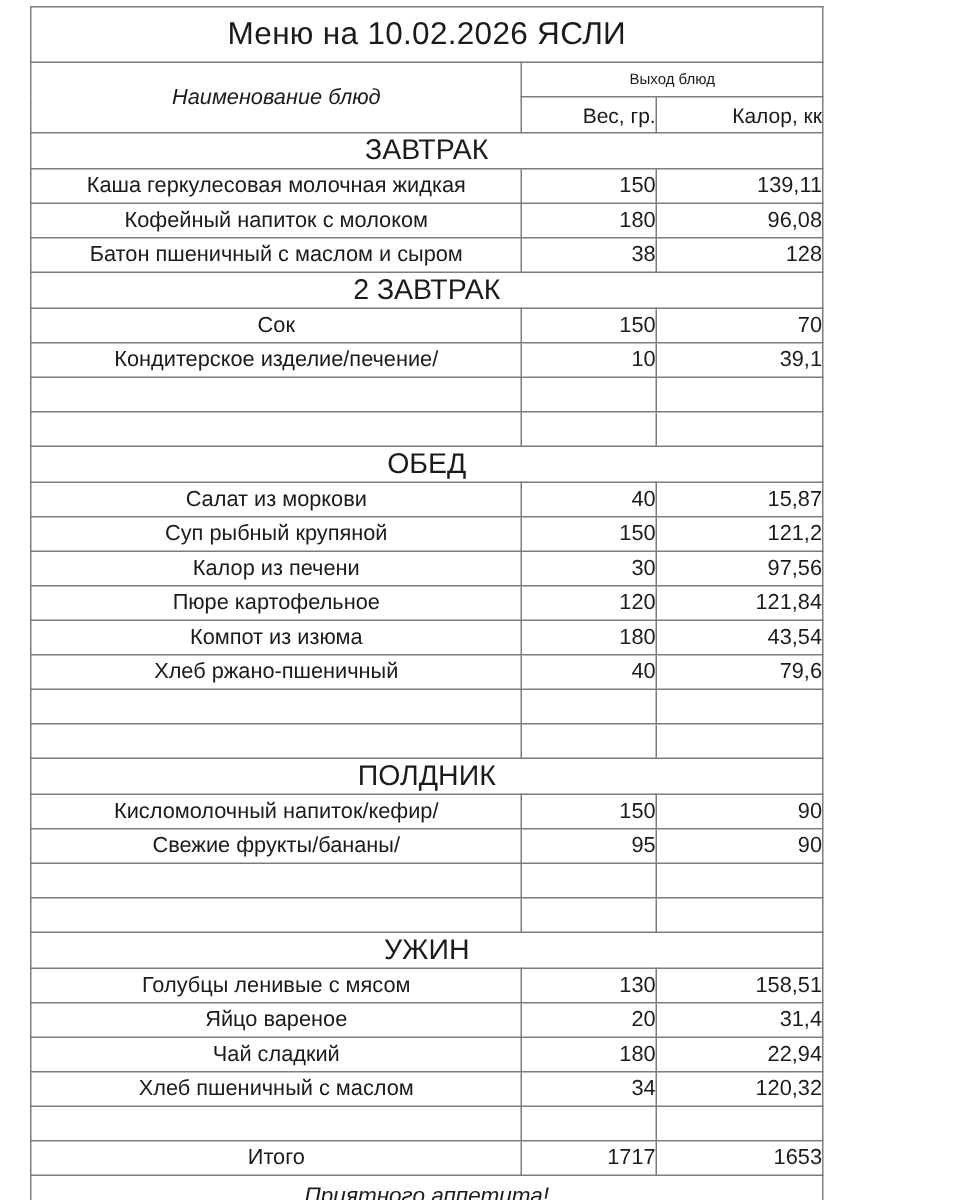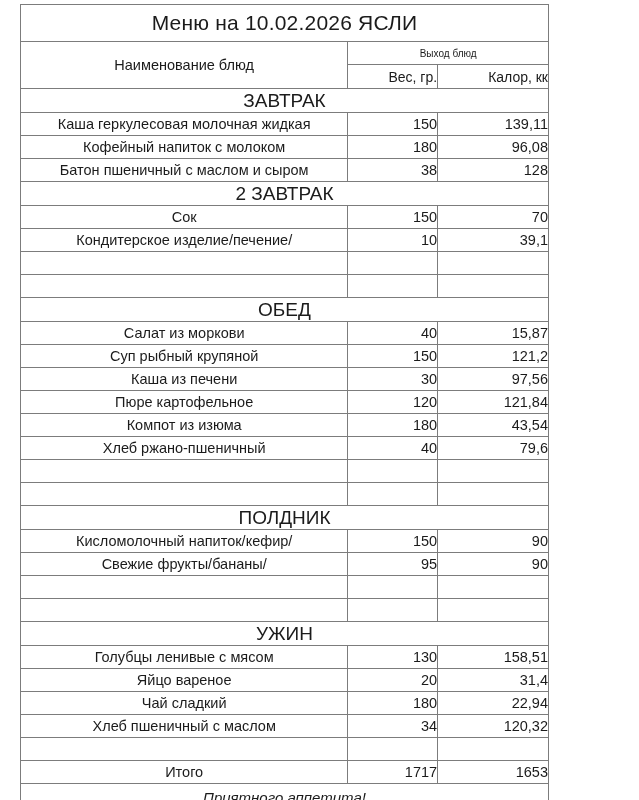--- a/index.html
+++ b/index.html
@@ -41,20 +41,21 @@
     letter-spacing: 0.2px;
     height: 36px;
     padding: 2px 0 4px 0;
   }
   .hdr-name {
     text-align: center;
     font-size: 14.5px;
     font-weight: bold;
     height: 46px;
     padding: 0 4px;
+    font-style: italic;
   }
   .hdr-out {
     text-align: center;
     font-size: 10px;
     font-weight: bold;
     height: 22px;
     padding: 1px 0 2px 0;
   }
   .hdr-sub {
     text-align: right;
@@ -171,21 +172,21 @@
           <td class="dish">Салат из моркови</td>
           <td class="num">40</td>
           <td class="num">15,87</td>
         </tr>
         <tr>
           <td class="dish">Суп рыбный крупяной</td>
           <td class="num">150</td>
           <td class="num">121,2</td>
         </tr>
         <tr>
-          <td class="dish">Каша из печени</td>
+          <td class="dish">Калор из печени</td>
           <td class="num">30</td>
           <td class="num">97,56</td>
         </tr>
         <tr>
           <td class="dish">Пюре картофельное</td>
           <td class="num">120</td>
           <td class="num">121,84</td>
         </tr>
         <tr>
           <td class="dish">Компот из изюма</td>

